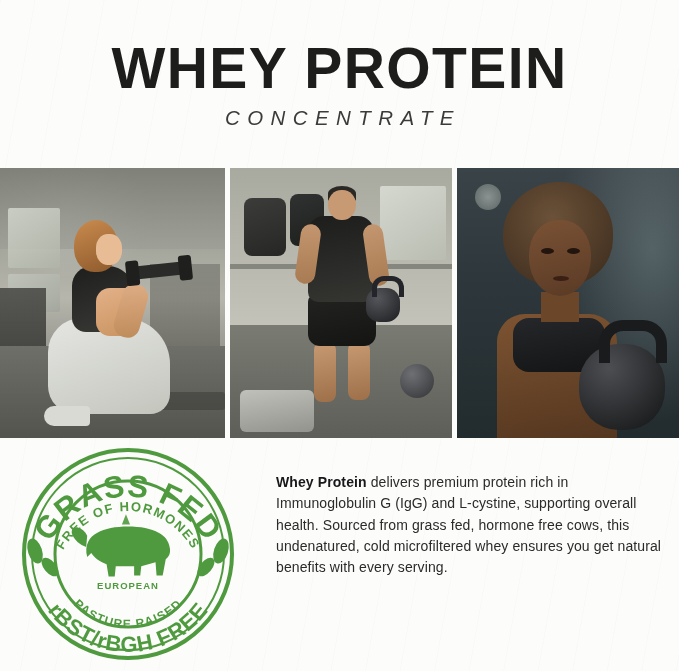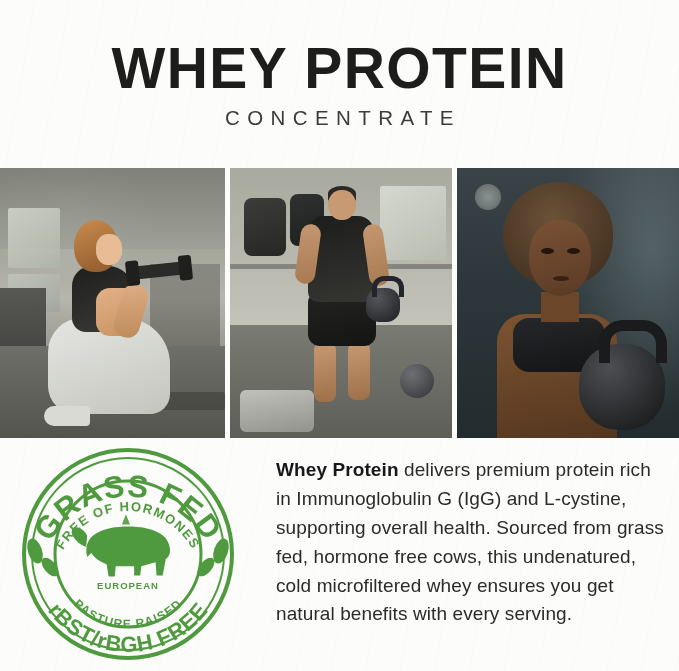--- a/index.html
+++ b/index.html
@@ -41,20 +41,21 @@
     margin-top:7px;
     white-space:nowrap;
   }
   .subtitle{
     color:#3b3b39;
     font-size:20.5px;
     letter-spacing:7.4px;
     margin-top:9px;
     white-space:nowrap;
     padding-left:7px;
+    font-style:italic;
   }
 
   
   .strip{
     position:absolute;left:0;top:168px;width:679px;height:270px;
     display:flex;gap:5px;
   }
   .photo{position:relative;overflow:hidden;}
   .p1{width:225px;}
   .p2{width:222px;}
@@ -166,22 +167,22 @@
   
   .bottom{
     position:absolute;left:0;top:438px;width:679px;height:233px;
   }
 
   .badge{
     position:absolute;left:17px;top:5px;width:222px;height:222px;
   }
 
   .copy{
-    position:absolute;left:276px;top:18px;width:390px;
-    font-size:19px;
+    position:absolute;left:276px;top:34px;width:390px;
+    font-size:14px;
     line-height:1.52;
     color:#2b2b29;
     letter-spacing:.1px;
   }
   .copy b{font-weight:bold;color:#18181a;}
 </style>
 </head>
 <body>
 
 <div class="page">

